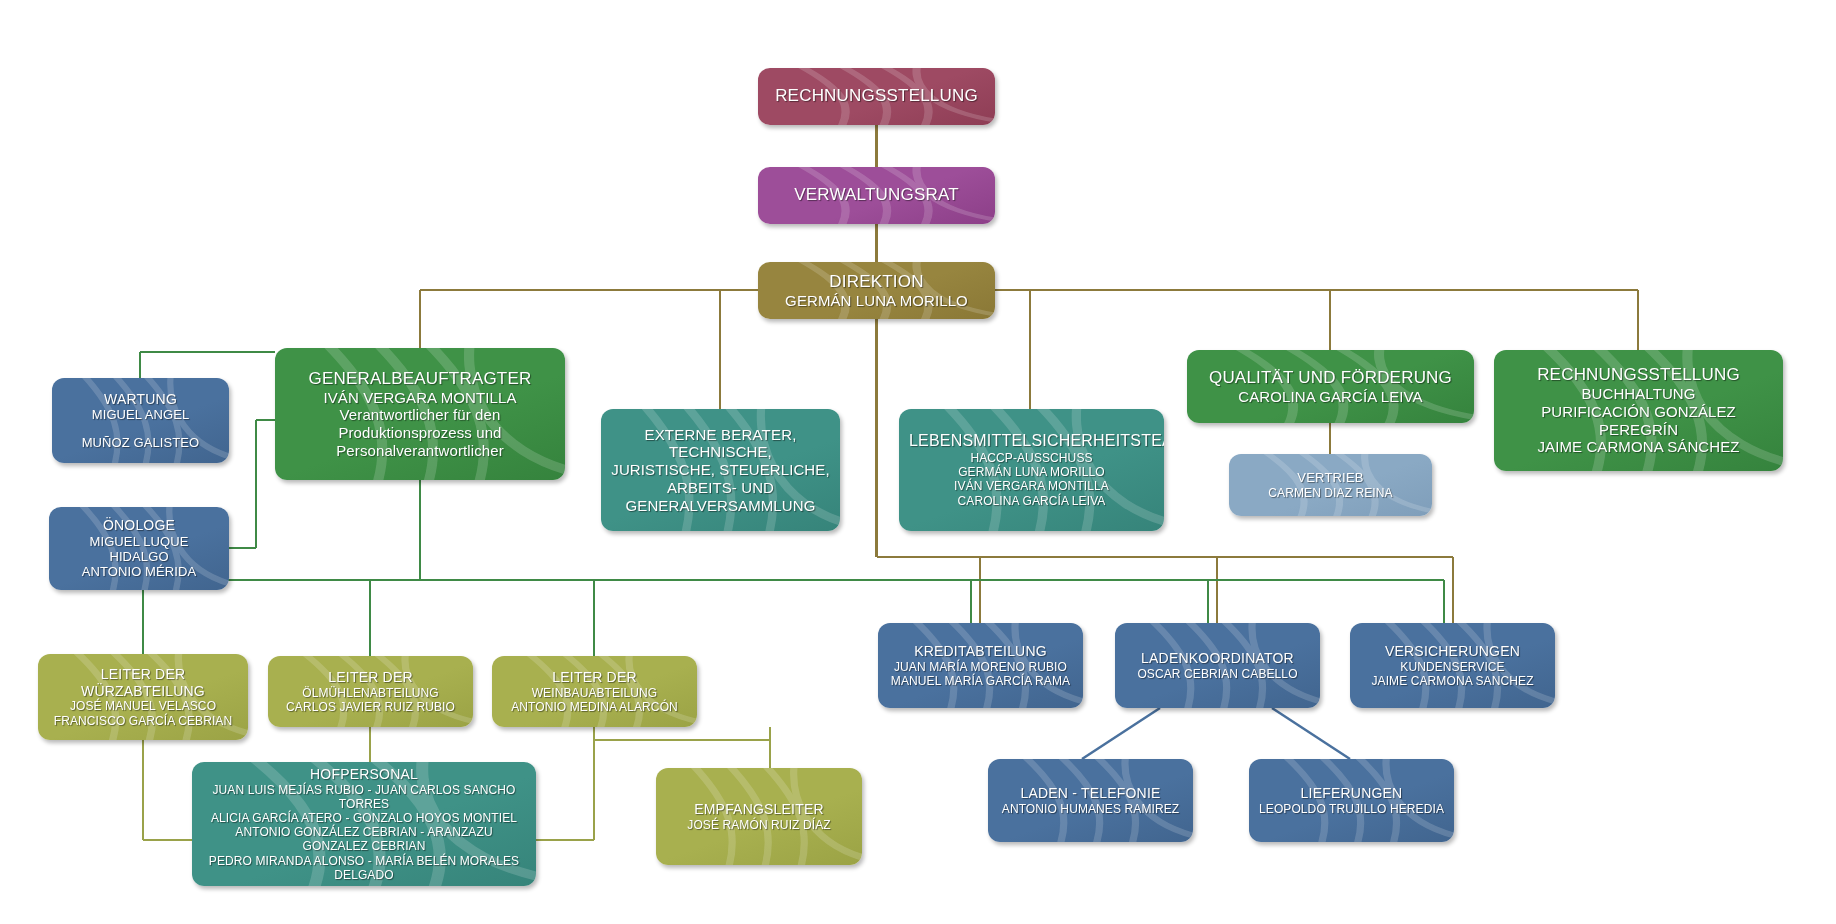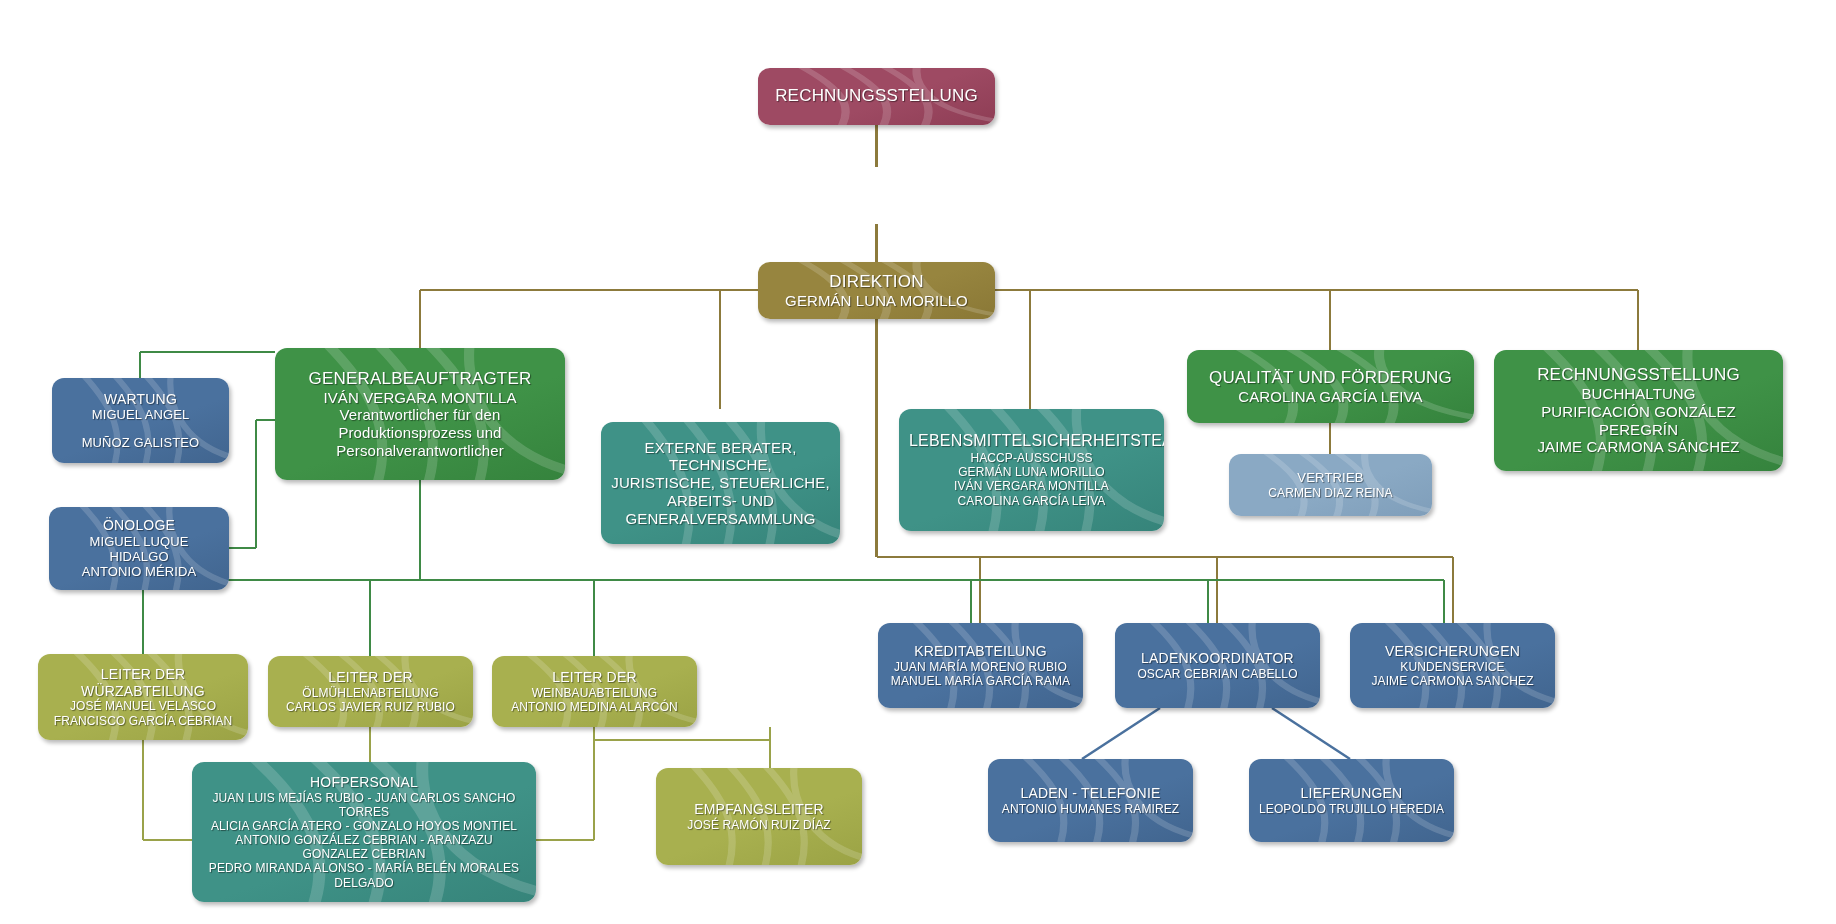--- a/index.html
+++ b/index.html
@@ -97,20 +97,31 @@
       <svg class="swoosh" viewBox="0 0 200 100" preserveAspectRatio="none">
         <path d="M20,-20 C70,30 90,70 60,130" fill="none" stroke="#ffffff" stroke-width="7"></path>
         <path d="M55,-20 C105,30 125,70 95,130" fill="none" stroke="#ffffff" stroke-width="7"></path>
         <path d="M90,-20 C140,30 160,70 130,130" fill="none" stroke="#ffffff" stroke-width="7"></path>
         <path d="M140,-30 C120,30 150,80 210,95" fill="none" stroke="#ffffff" stroke-width="7"></path>
       </svg>
       <div class="txt">
         <span class="ttl" style="font-size: 17px;">RECHNUNGSSTELLUNG</span>
       </div>
     </div>
+    <div class="node" style="left: 758px; top: 167px; width: 237px; height: 57px; background: linear-gradient(160deg, rgb(157, 78, 153) 0%, rgb(157, 78, 153) 55%, rgb(140, 63, 136) 100%);">
+      <svg class="swoosh" viewBox="0 0 200 100" preserveAspectRatio="none">
+        <path d="M20,-20 C70,30 90,70 60,130" fill="none" stroke="#ffffff" stroke-width="7"></path>
+        <path d="M55,-20 C105,30 125,70 95,130" fill="none" stroke="#ffffff" stroke-width="7"></path>
+        <path d="M90,-20 C140,30 160,70 130,130" fill="none" stroke="#ffffff" stroke-width="7"></path>
+        <path d="M140,-30 C120,30 150,80 210,95" fill="none" stroke="#ffffff" stroke-width="7"></path>
+      </svg>
+      <div class="txt">
+        <span class="ttl" style="font-size: 17px;">VERWALTUNGSRAT</span>
+      </div>
+    </div>
     <div class="node" style="left: 758px; top: 262px; width: 237px; height: 57px; background: linear-gradient(160deg, rgb(151, 133, 63) 0%, rgb(151, 133, 63) 55%, rgb(138, 120, 54) 100%);">
       <svg class="swoosh" viewBox="0 0 200 100" preserveAspectRatio="none">
         <path d="M20,-20 C70,30 90,70 60,130" fill="none" stroke="#ffffff" stroke-width="7"></path>
         <path d="M55,-20 C105,30 125,70 95,130" fill="none" stroke="#ffffff" stroke-width="7"></path>
         <path d="M90,-20 C140,30 160,70 130,130" fill="none" stroke="#ffffff" stroke-width="7"></path>
         <path d="M140,-30 C120,30 150,80 210,95" fill="none" stroke="#ffffff" stroke-width="7"></path>
       </svg>
       <div class="txt">
         <span class="ttl" style="font-size: 17px;">DIREKTION</span>
         <span class="sub" style="font-size: 15px;">GERMÁN LUNA MORILLO</span>
@@ -150,21 +161,21 @@
         <path d="M140,-30 C120,30 150,80 210,95" fill="none" stroke="#ffffff" stroke-width="7"></path>
       </svg>
       <div class="txt">
         <span class="ttl" style="font-size: 17px;">GENERALBEAUFTRAGTER</span>
         <span class="sub" style="font-size: 15px;">IVÁN VERGARA MONTILLA</span>
         <span class="sub" style="font-size: 15px;">Verantwortlicher für den</span>
         <span class="sub" style="font-size: 15px;">Produktionsprozess und</span>
         <span class="sub" style="font-size: 15px;">Personalverantwortlicher</span>
       </div>
     </div>
-    <div class="node" style="left: 601px; top: 409px; width: 239px; height: 122px; background: linear-gradient(160deg, rgb(63, 146, 135) 0%, rgb(63, 146, 135) 55%, rgb(54, 132, 122) 100%); margin-top: 13px;">
+    <div class="node" style="left: 601px; top: 409px; width: 239px; height: 122px; background: linear-gradient(160deg, rgb(63, 146, 135) 0%, rgb(63, 146, 135) 55%, rgb(54, 132, 122) 100%);">
       <svg class="swoosh" viewBox="0 0 200 100" preserveAspectRatio="none">
         <path d="M20,-20 C70,30 90,70 60,130" fill="none" stroke="#ffffff" stroke-width="7"></path>
         <path d="M55,-20 C105,30 125,70 95,130" fill="none" stroke="#ffffff" stroke-width="7"></path>
         <path d="M90,-20 C140,30 160,70 130,130" fill="none" stroke="#ffffff" stroke-width="7"></path>
         <path d="M140,-30 C120,30 150,80 210,95" fill="none" stroke="#ffffff" stroke-width="7"></path>
       </svg>
       <div class="txt">
         <span class="ttl" style="font-size: 15px;">EXTERNE BERATER,</span>
         <span class="sub" style="font-size: 15px;">TECHNISCHE,</span>
         <span class="sub" style="font-size: 15px;">JURISTISCHE, STEUERLICHE,</span>
@@ -257,21 +268,21 @@
         <path d="M55,-20 C105,30 125,70 95,130" fill="none" stroke="#ffffff" stroke-width="7"></path>
         <path d="M90,-20 C140,30 160,70 130,130" fill="none" stroke="#ffffff" stroke-width="7"></path>
         <path d="M140,-30 C120,30 150,80 210,95" fill="none" stroke="#ffffff" stroke-width="7"></path>
       </svg>
       <div class="txt">
         <span class="ttl" style="font-size: 14px;">LEITER DER</span>
         <span class="sub" style="font-size: 12px;">WEINBAUABTEILUNG</span>
         <span class="sub" style="font-size: 12px;">ANTONIO MEDINA ALARCÓN</span>
       </div>
     </div>
-    <div class="node" style="left: 192px; top: 762px; width: 344px; height: 140px; background: linear-gradient(160deg, rgb(63, 146, 135) 0%, rgb(63, 146, 135) 55%, rgb(54, 132, 122) 100%);">
+    <div class="node" style="left: 192px; top: 762px; width: 344px; height: 124px; background: linear-gradient(160deg, rgb(63, 146, 135) 0%, rgb(63, 146, 135) 55%, rgb(54, 132, 122) 100%);">
       <svg class="swoosh" viewBox="0 0 200 100" preserveAspectRatio="none">
         <path d="M20,-20 C70,30 90,70 60,130" fill="none" stroke="#ffffff" stroke-width="7"></path>
         <path d="M55,-20 C105,30 125,70 95,130" fill="none" stroke="#ffffff" stroke-width="7"></path>
         <path d="M90,-20 C140,30 160,70 130,130" fill="none" stroke="#ffffff" stroke-width="7"></path>
         <path d="M140,-30 C120,30 150,80 210,95" fill="none" stroke="#ffffff" stroke-width="7"></path>
       </svg>
       <div class="txt">
         <span class="ttl" style="font-size: 14px;">HOFPERSONAL</span>
         <span class="sub" style="font-size: 12px;">JUAN LUIS MEJÍAS RUBIO - JUAN CARLOS SANCHO TORRES</span>
         <span class="sub" style="font-size: 12px;">ALICIA GARCÍA ATERO - GONZALO HOYOS MONTIEL</span>

